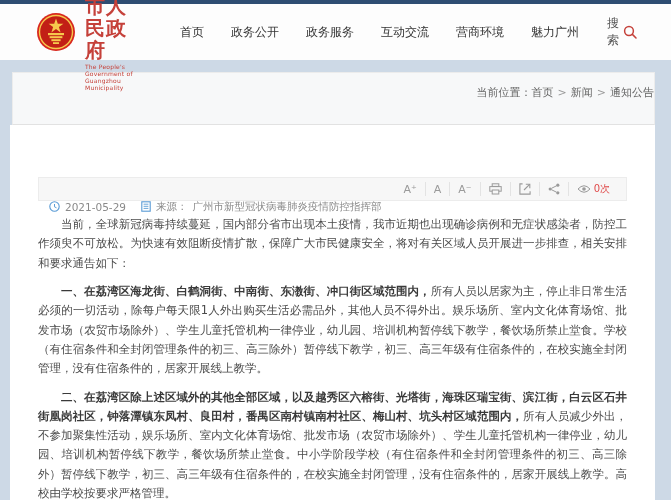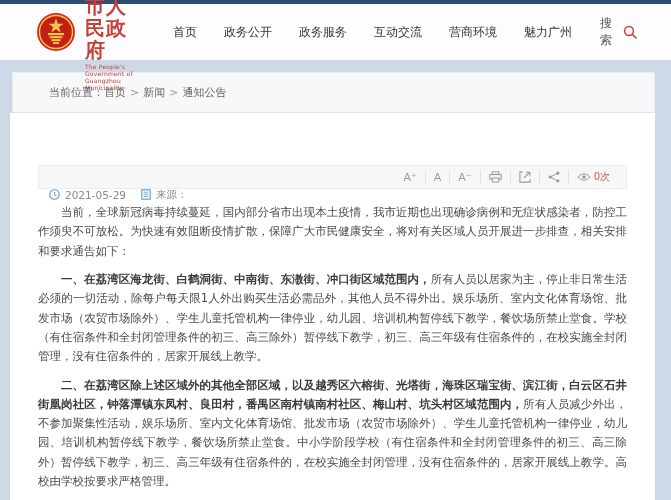--- a/index.html
+++ b/index.html
@@ -11,26 +11,26 @@
 
   
   .header { background:#fdfdfd; height:56px; display:flex; align-items:center; padding:0 34px 0 36px; }
   .logo { display:flex; align-items:center; gap:9px; }
   .emblem { width:40px; height:40px; flex:0 0 auto; }
   .site-text { display:flex; flex-direction:column; }
   .site-name { color:#c5413a; font-weight:bold; font-size:20px; letter-spacing:1px; line-height:1.1; }
   .site-sub { color:#c5413a; font-size:6px; margin-top:2px; letter-spacing:0.2px; }
   .nav { display:flex; align-items:center; margin-left:38px; gap:27px; }
   .nav-item { font-size:12px; color:#333; cursor:pointer; white-space:nowrap; }
-  .search { margin-left:28px; display:flex; align-items:center; gap:11px; cursor:pointer; }
+  .search { margin-left:28px; display:flex; align-items:center; gap:4px; cursor:pointer; }
   .search-label { font-size:12px; color:#555; }
   .search-icon svg { display:block; }
 
   
-  .crumb-wrap { margin:12px 16px 0 12px; background:#f7f8f9; border:1px solid #ececec; border-bottom:1px solid #e2e2e2; padding:8px 0 12px 36px; }
+  .crumb-wrap { margin:12px 16px 0 12px; background:#f7f8f9; border:1px solid #ececec; border-bottom:1px solid #e2e2e2; padding:8px 0 24px 36px;text-align:right; }
   .crumb { font-size:11px; color:#666; }
   .crumb .sep { margin:0 4px; color:#999; }
 
   
   .content { margin:0 16px 0 10px; background:#ffffff; min-height:404px; padding:36px 28px 20px 28px; }
   .art-title { color:#c5413a; font-weight:bold; font-size:14px; text-align:center; line-height:1.6; }
   .art-title2 { color:#c5413a; font-weight:bold; font-size:14px; text-align:center; line-height:1.6; margin-top:2px; }
 
   
   .meta { margin-top:16px; background:#f7f7f7; border:1px solid #ececec; height:24px; display:flex; align-items:center; padding:0 8px 0 10px; font-size:10.5px; color:#8a8a8a; }
@@ -107,20 +107,21 @@
       <span class="meta-date">2021-05-29</span>
       <span class="blue-ic">
         <svg width="10" height="11" viewBox="0 0 10 11">
             <rect x="0.8" y="0.8" width="8.4" height="9.4" fill="none" stroke="#5a9bd5" stroke-width="1.1"></rect>
             <line x1="2.6" y1="3.2" x2="7.4" y2="3.2" stroke="#5a9bd5" stroke-width="0.9"></line>
             <line x1="2.6" y1="5.3" x2="7.4" y2="5.3" stroke="#5a9bd5" stroke-width="0.9"></line>
             <line x1="2.6" y1="7.4" x2="7.4" y2="7.4" stroke="#5a9bd5" stroke-width="0.9"></line>
           </svg>
       </span>
       <span>来源：</span>
+        <span>广州市新型冠状病毒肺炎疫情防控指挥部</span>
     </div>
     <div class="meta-right">
       <span class="tool">A⁺</span>
       <span class="tool">A</span>
       <span class="tool">A⁻</span>
       <span class="tool">
         <svg width="13" height="12" viewBox="0 0 13 12">
             <rect x="3.2" y="0.8" width="6.6" height="2.6" fill="none" stroke="#9a9a9a" stroke-width="1"></rect>
             <rect x="0.8" y="3.6" width="11.4" height="4.6" fill="none" stroke="#9a9a9a" stroke-width="1"></rect>
             <rect x="3.2" y="7" width="6.6" height="4" fill="#f7f7f7" stroke="#9a9a9a" stroke-width="1"></rect>

